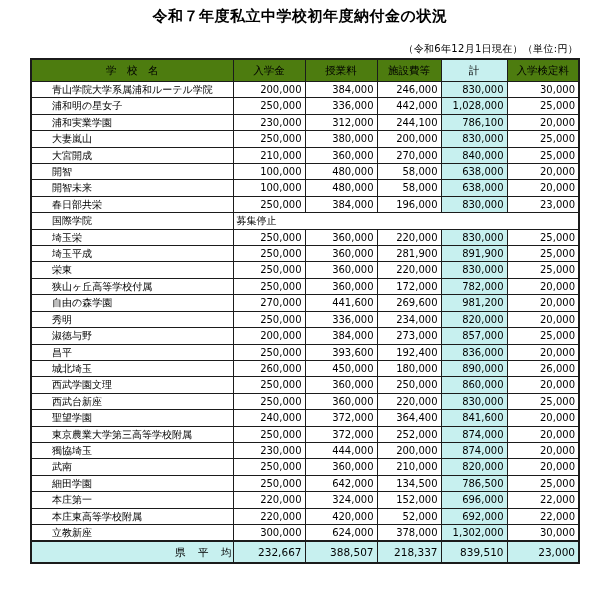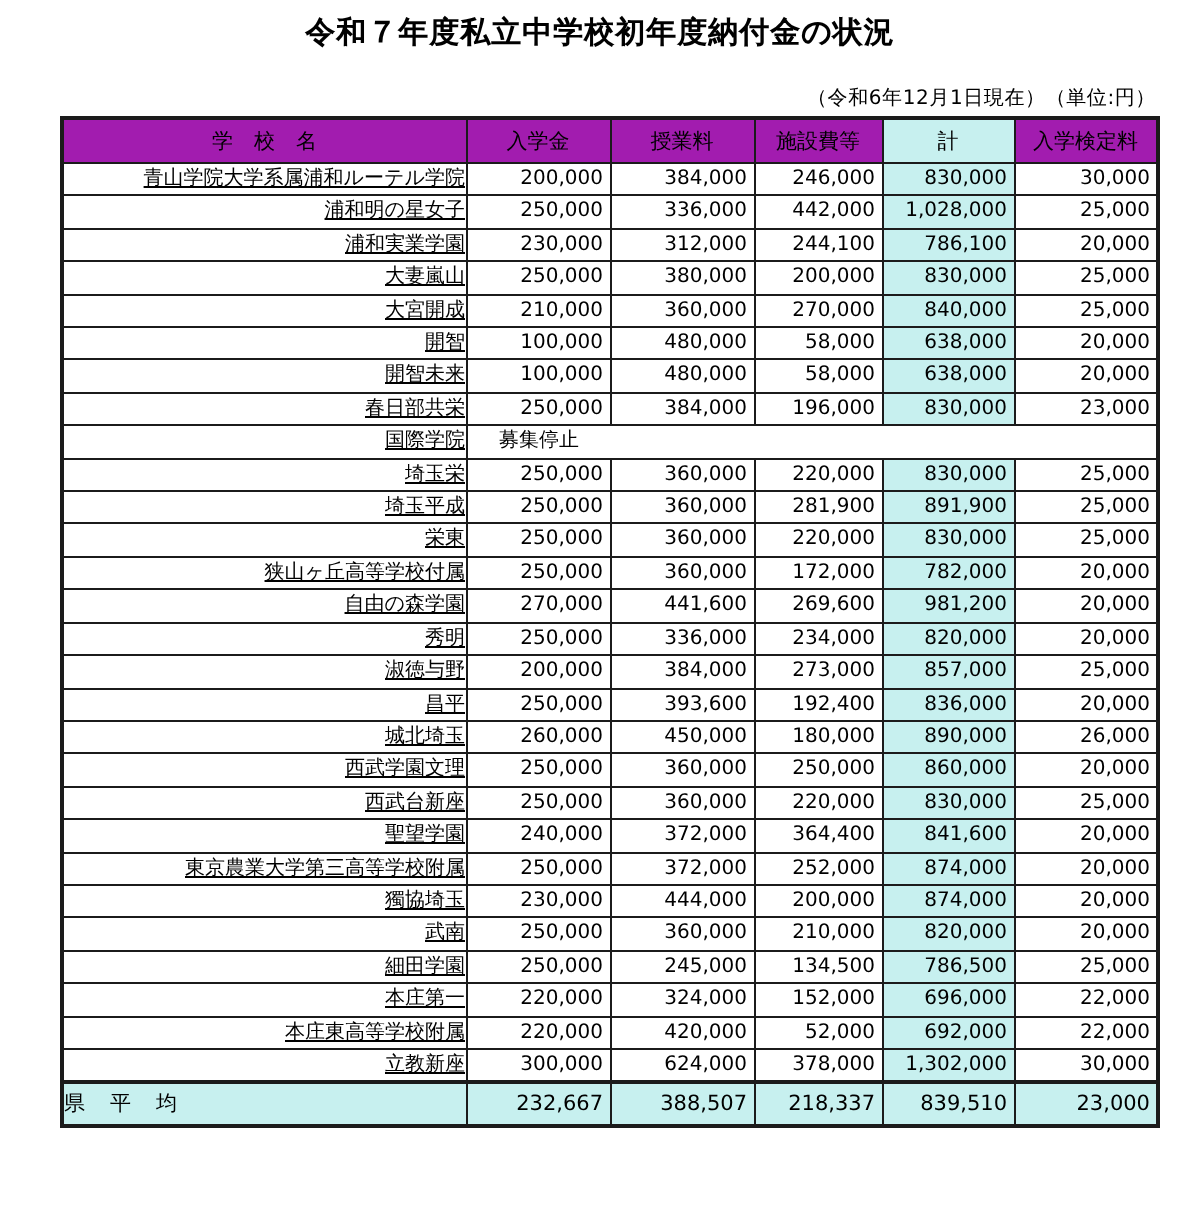--- a/index.html
+++ b/index.html
@@ -48,38 +48,38 @@
     border: 1px solid #1b1b1b;
     padding: 0;
     white-space: nowrap;
     overflow: hidden;
   }
   thead th {
     height: 21px;
     font-size: 10.5px;
     font-weight: normal;
     text-align: center;
-    background: #a21caf;
+    background: #4d7c0f;
   }
   tbody td {
     height: 15.4px;
     font-size: 10px;
     line-height: 15.4px;
   }
-  td.name { text-align: right; padding-left: 20px; text-decoration: underline; }
+  td.name { text-align: left; padding-left: 20px; }
   td.num  { text-align: right; padding-right: 3px; }
-  td.note { text-align: left; padding-left: 16px; }
+  td.note { text-align: left; padding-left: 3px; }
   .hl { background: #c7f0ef; }
   tr.footer-row td {
     height: 20px;
     font-size: 10.5px;
     line-height: 20px;
     border-top: 2px solid #1b1b1b;
   }
-  tr.footer-row td.label { text-align: left; letter-spacing: 1px; }
+  tr.footer-row td.label { text-align: right; letter-spacing: 1px; }
 </style>
 </head>
 <body>
 
 <div class="page">
   <h1 class="title">令和７年度私立中学校初年度納付金の状況</h1>
   <div class="subtitle">（令和6年12月1日現在）（単位:円）</div>
 
   <table class="fees">
     <colgroup>
@@ -285,21 +285,21 @@
           <td class="name">武南</td>
           <td class="num">250,000</td>
           <td class="num">360,000</td>
           <td class="num">210,000</td>
           <td class="num hl">820,000</td>
           <td class="num">20,000</td>
         </tr>
         <tr>
           <td class="name">細田学園</td>
           <td class="num">250,000</td>
-          <td class="num">245,000</td>
+          <td class="num">642,000</td>
           <td class="num">134,500</td>
           <td class="num hl">786,500</td>
           <td class="num">25,000</td>
         </tr>
         <tr>
           <td class="name">本庄第一</td>
           <td class="num">220,000</td>
           <td class="num">324,000</td>
           <td class="num">152,000</td>
           <td class="num hl">696,000</td>

